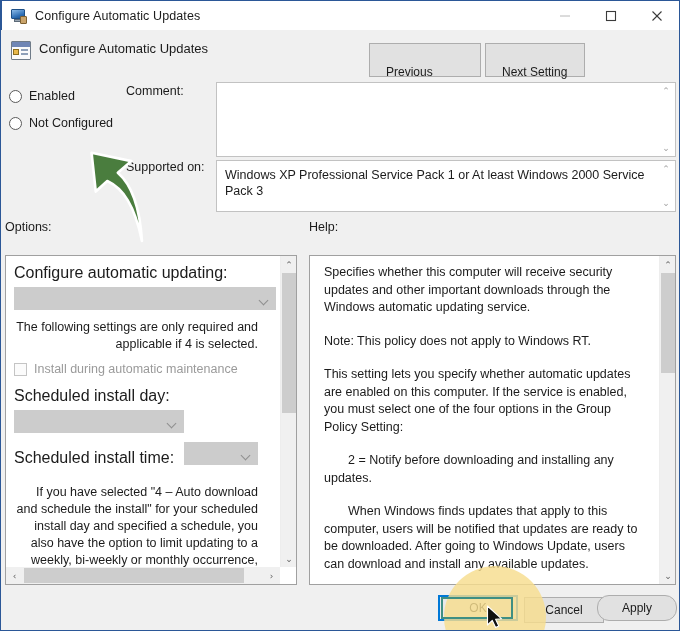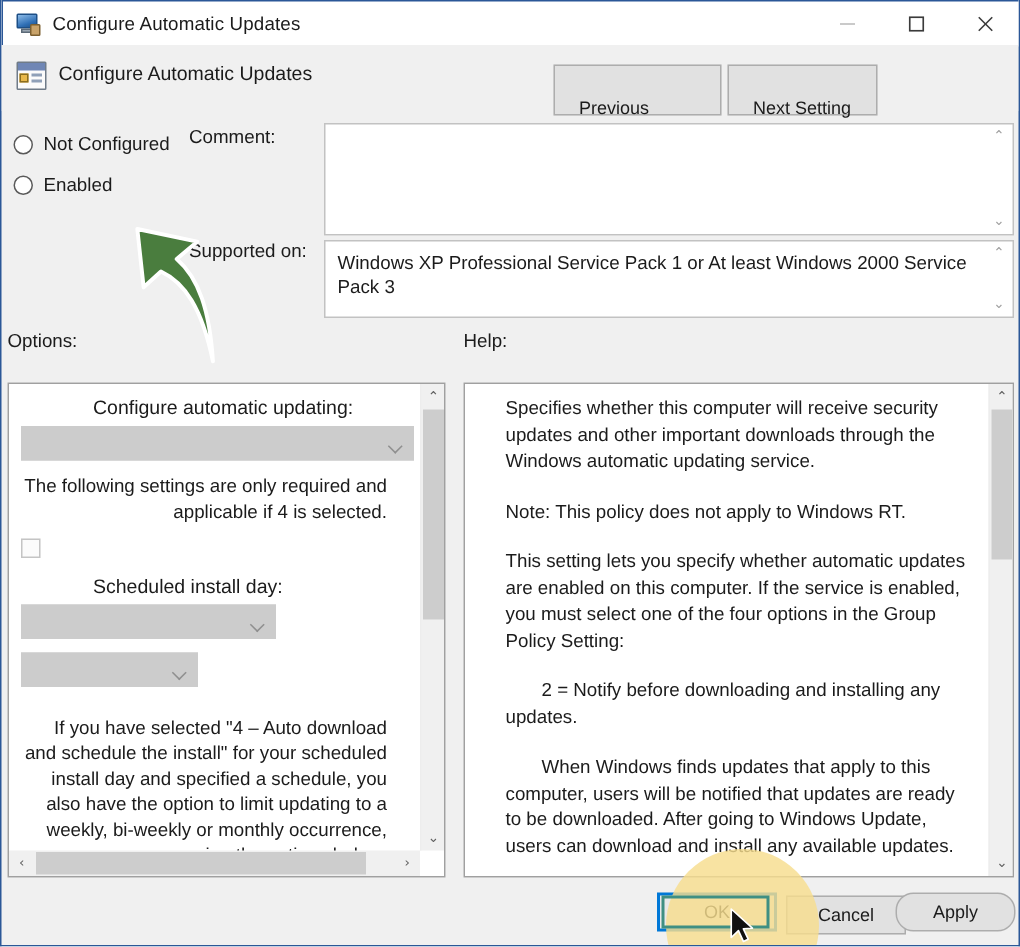--- a/index.html
+++ b/index.html
@@ -270,25 +270,24 @@
 
   .opt-content {
     position: absolute;
     left: 0; top: 0;
     width: 262px;
     height: 302px;
     padding: 8px 10px 0 8px;
     box-sizing: border-box;
   }
   .opt-label {
-    font-size: 13px;
+    font-size: 16px;
     color: #1b1b1b;
     margin-bottom: 5px;
     white-space: nowrap;
-    margin-left: 48px;
   }
   .combo {
     height: 23px;
     background: #cccccc;
     border: 1px solid #cccccc;
     box-sizing: border-box;
     position: relative;
     margin-bottom: 9px;
   }
   #combo-updating { width: 262px; }
@@ -398,21 +397,21 @@
     position: absolute;
     left: 0; top: 0;
     width: 349px;
     padding: 8px 12px 0 10px;
     box-sizing: border-box;
   }
   .help-p {
     font-size: 12.5px;
     color: #1b1b1b;
     line-height: 17.5px;
-    margin: 0 0 16px 17px;
+    margin: 0 0 16px 4px;
   }
   .help-p.indent { text-indent: 24px; }
 
   
   .foot-btn {
     position: absolute;
     height: 26px;
     width: 80px;
     background: #e1e1e1;
     border: 1px solid #adadad;
@@ -498,25 +497,25 @@
     </div>
     <div class="hdr-title">Configure Automatic Updates</div>
   </div>
 
   <button class="nav-btn" id="btn-prev">Previous Setting</button>
   <button class="nav-btn" id="btn-next">Next Setting</button>
 
   <div class="radio-col">
     <div class="radio-row">
       <div class="radio"></div>
-      <div class="radio-label">Not Configured</div>
+      <div class="radio-label">Enabled</div>
     </div>
     <div class="radio-row">
       <div class="radio"></div>
-      <div class="radio-label">Enabled</div>
+      <div class="radio-label">Not Configured</div>
     </div>
   </div>
 
   <div class="field-label" id="lbl-comment">Comment:</div>
   <div class="textbox" id="box-comment">
     <div class="tb-text"></div>
     <div class="mini-scroll">
       <span>⌃</span>
       <span>⌄</span>
     </div>
@@ -539,28 +538,30 @@
 
       <div class="opt-label">Configure automatic updating:</div>
       <div class="combo" id="combo-updating">
         <span></span>
       </div>
 
       <div class="opt-para">The following settings are only required and applicable if 4 is selected.</div>
 
       <div class="chk-row">
         <div class="chk"></div>
+        <div class="chk-label">Install during automatic maintenance</div>
       </div>
 
       <div class="opt-label">Scheduled install day:</div>
       <div class="combo" id="combo-day">
         <span></span>
       </div>
 
       <div class="inline-row">
+        <div class="opt-label">Scheduled install time:</div>
         <div class="combo" id="combo-time">
           <span></span>
         </div>
       </div>
 
       <div class="opt-para">If you have selected "4 – Auto download and schedule the install" for your scheduled install day and specified a schedule, you also have the option to limit updating to a weekly, bi-weekly or monthly occurrence, using the options below:</div>
     </div>
 
     <div class="vscroll" style="top:0;bottom:17px;">
       <div class="arrow up">⌃</div>

